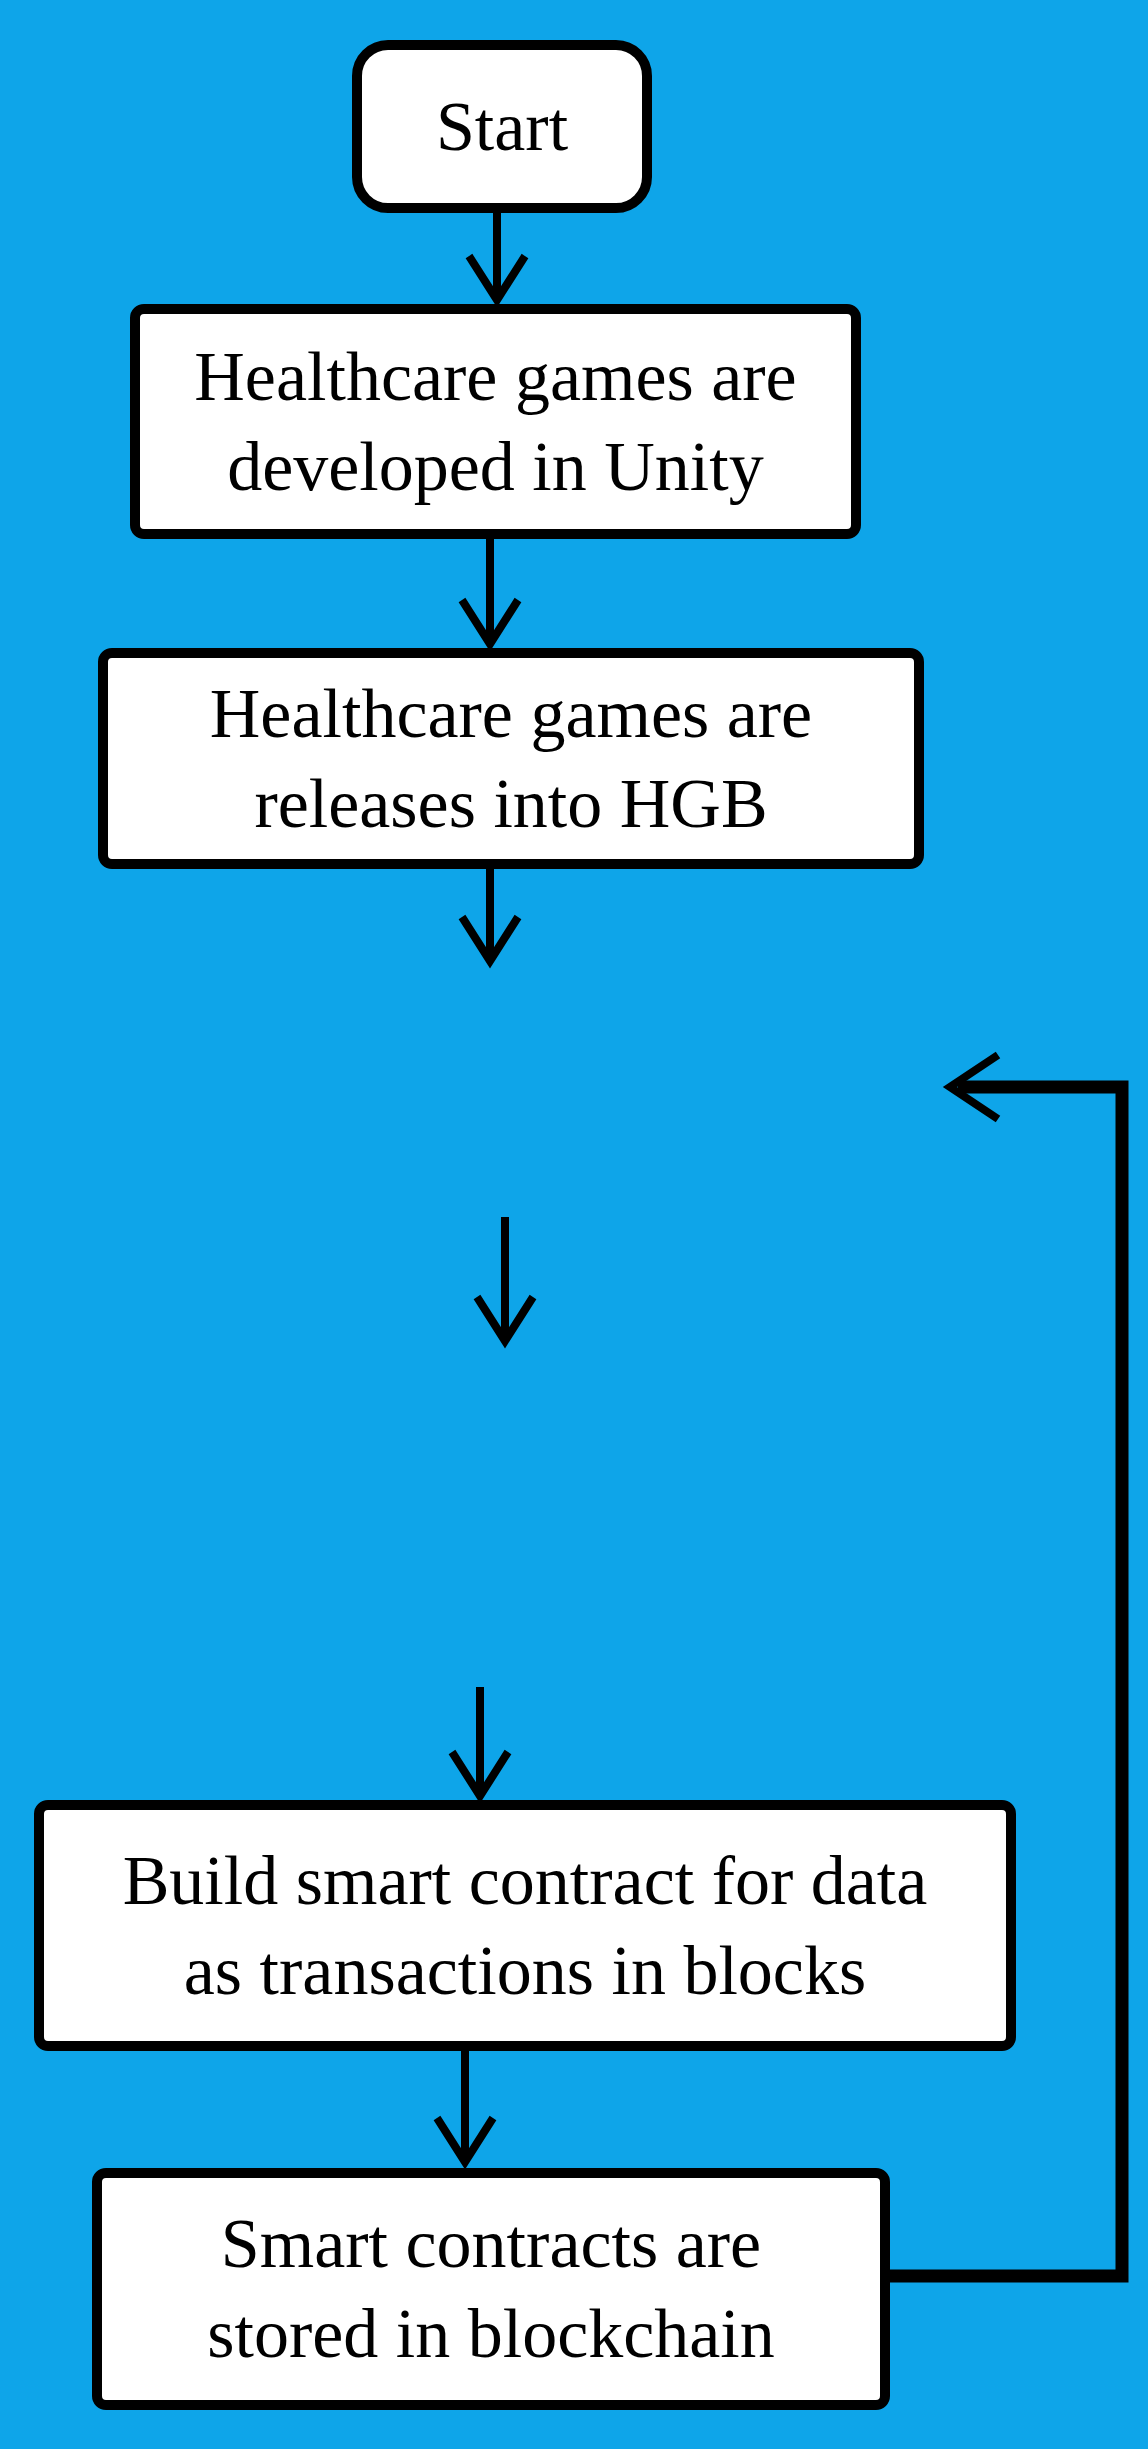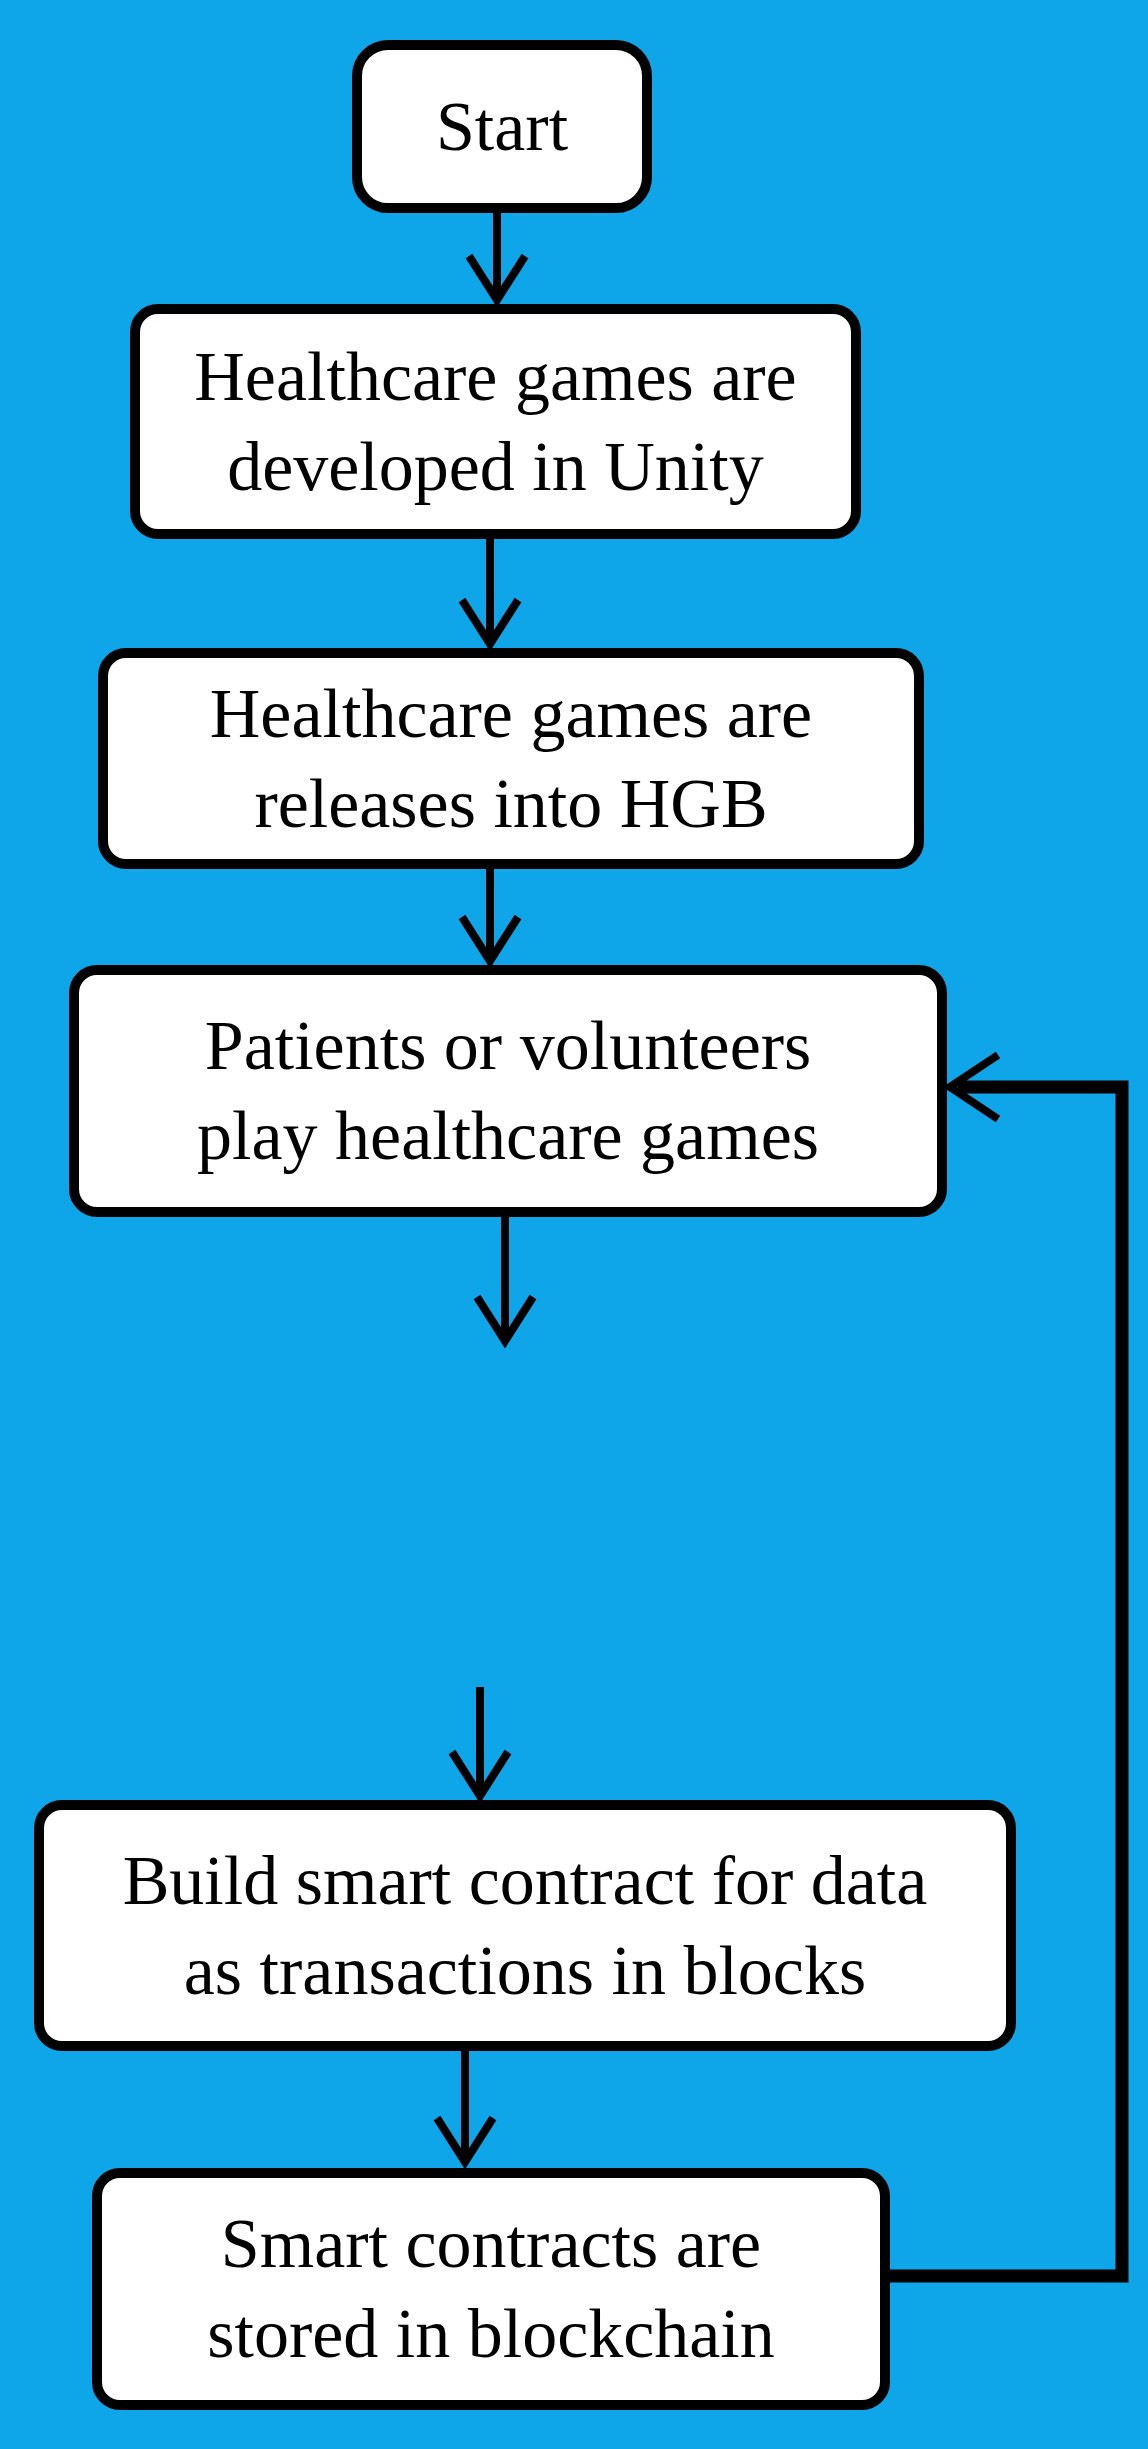--- a/index.html
+++ b/index.html
@@ -17,21 +17,21 @@
   #arrow-layer {
     position: absolute;
     left: 0; top: 0;
     width: 1148px;
     height: 2449px;
   }
   .node {
     position: absolute;
     box-sizing: border-box;
     border: 10px solid #000000;
-    border-radius: 28px;
+    border-radius: 14px;
     background: #ffffff;
     display: flex;
     align-items: center;
     justify-content: center;
     text-align: center;
     font-family: "Liberation Serif", "DejaVu Serif", serif;
     font-size: 70px;
     line-height: 1.28;
     color: #000000;
     white-space: pre-line;
@@ -95,24 +95,20 @@
   <div class="node node-develop">
     <span>Healthcare games are
 developed in Unity</span>
   </div>
 
   <div class="node node-release">
     <span>Healthcare games are
 releases into HGB</span>
   </div>
 
-  <div class="node node-play">
-    <span>Patients or volunteers
-play healthcare games</span>
-  </div>
 
 
   <div class="node node-build">
     <span>Build smart contract for data
 as transactions in blocks</span>
   </div>
 
   <div class="node node-store">
     <span>Smart contracts are
 stored in blockchain</span>

